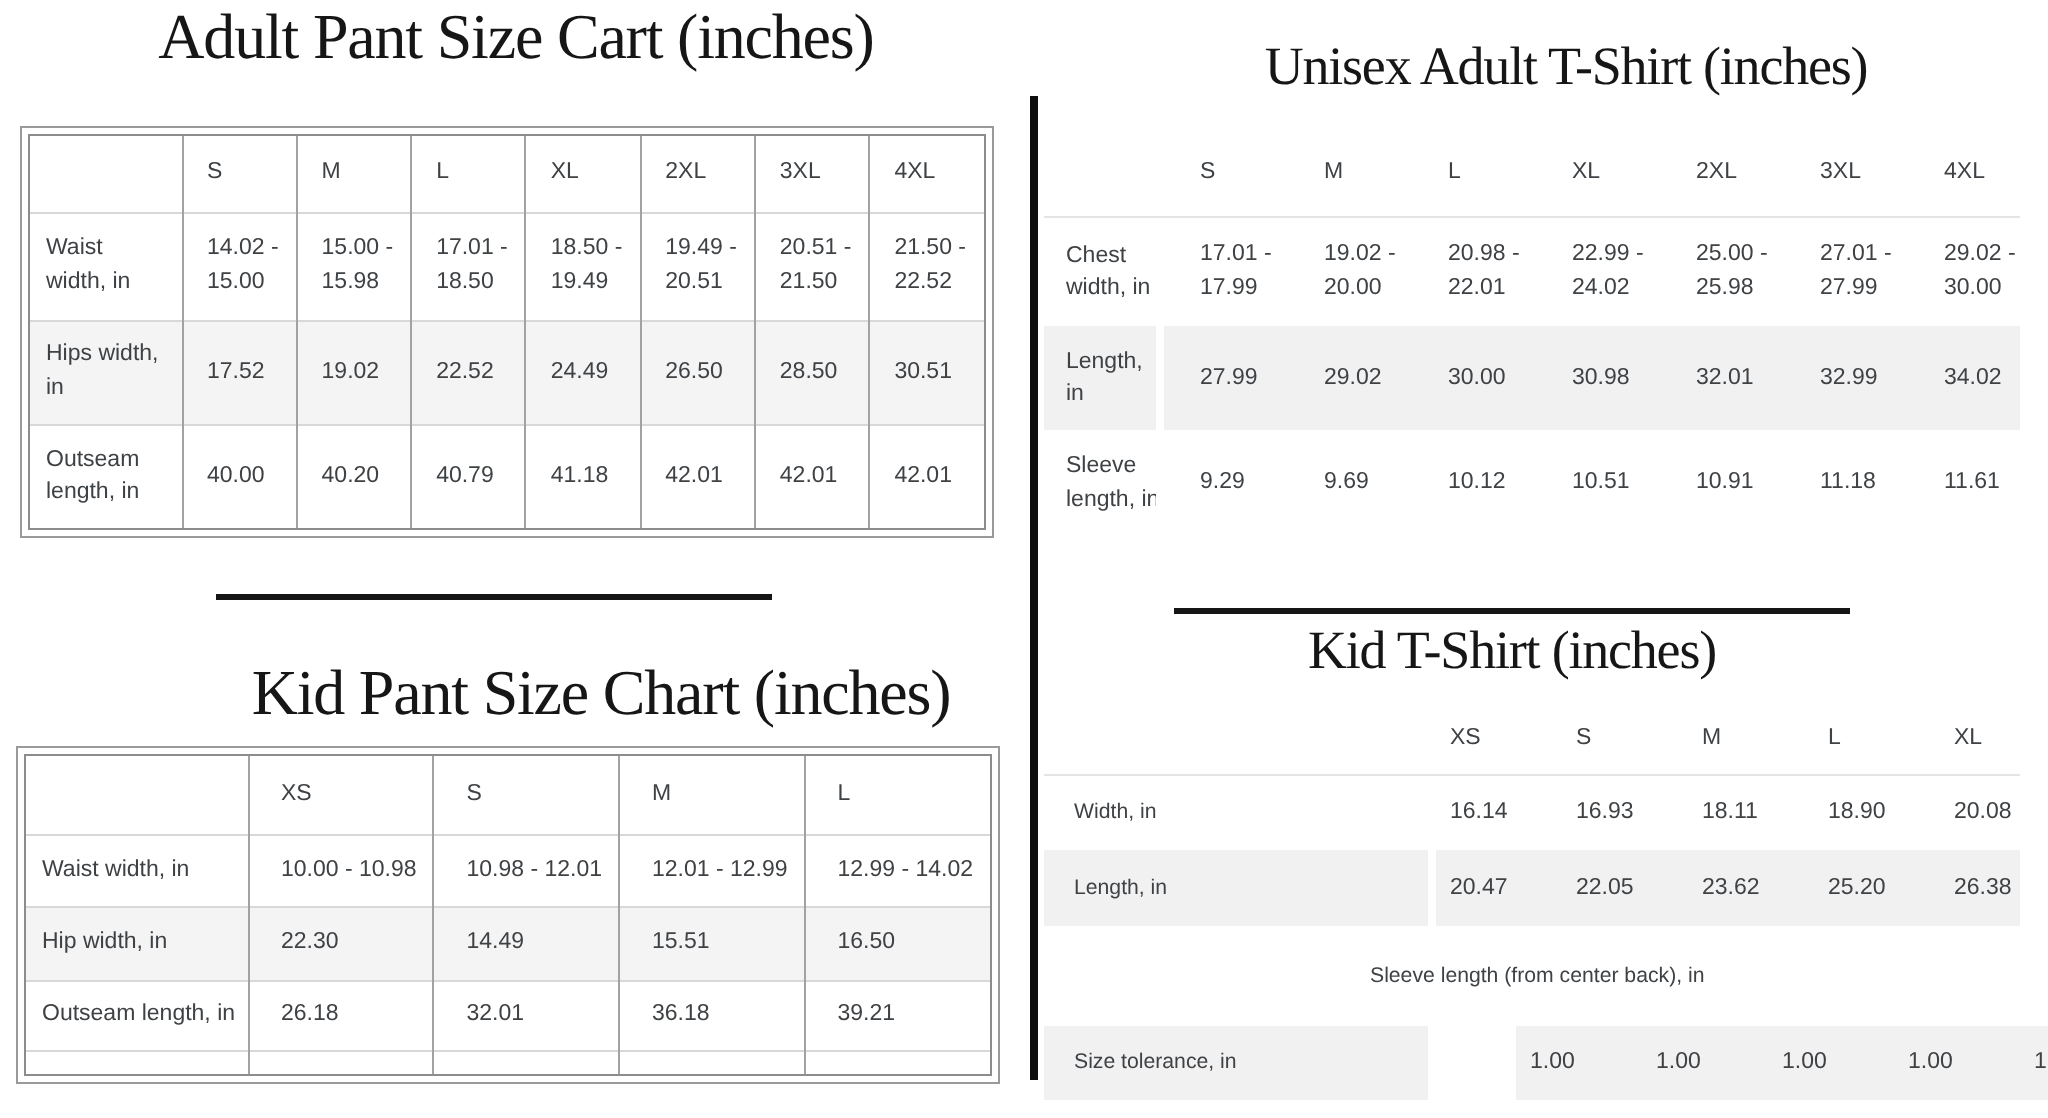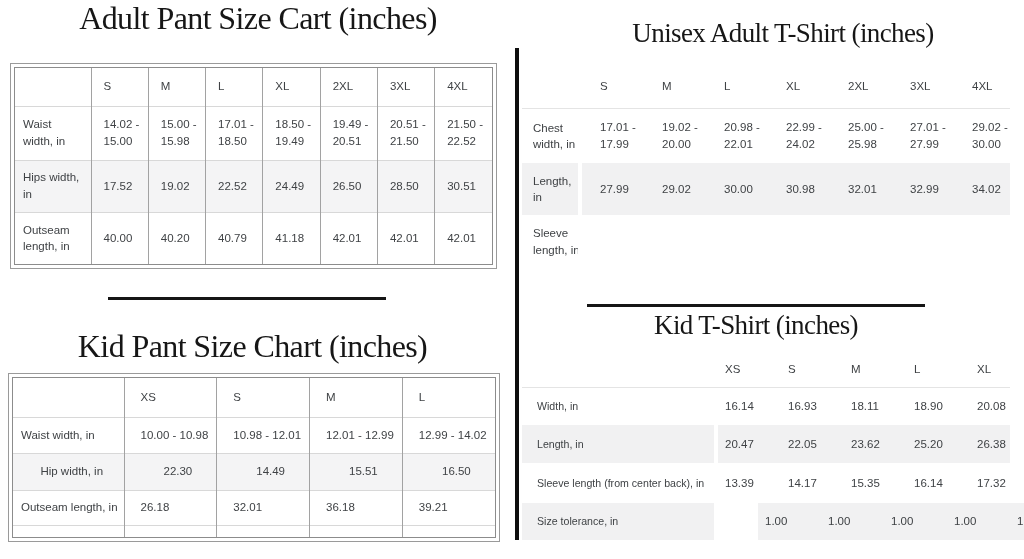--- a/index.html
+++ b/index.html
@@ -122,21 +122,21 @@
           <td class="val">42.01</td>
           <td class="val">42.01</td>
         </tr>
       </tbody>
         </table>
     </div>
   </div>
 
   <div class="hrule" style="left:108px;top:297px;width:278px;height:3px;"></div>
 
-  <div class="title md" style="left:0;top:328px;width:505px;">Kid Pant Size Chart (inches)</div>
+  <div class="title md" style="left:0;top:328px;width:505px;padding-left:48px;">Kid Pant Size Chart (inches)</div>
 
   <div class="frame" style="left:8px;top:373px;width:492px;height:169px;">
     <div class="frame-in">
       <table class="grid kp">
         <colgroup>
             <col style="width:111px;">
             <col>
             <col>
             <col>
             <col>
@@ -149,21 +149,21 @@
           <td class="val">M</td>
           <td class="val">L</td>
         </tr>
         <tr style="height:36px;">
           <td class="lbl">Waist width, in</td>
           <td class="val">10.00 - 10.98</td>
           <td class="val">10.98 - 12.01</td>
           <td class="val">12.01 - 12.99</td>
           <td class="val">12.99 - 14.02</td>
         </tr>
-        <tr style="height:37px;text-align:center;" class="stripeL">
+        <tr style="height:37px;" class="stripeL">
           <td class="lbl">Hip width, in</td>
           <td class="val">22.30</td>
           <td class="val">14.49</td>
           <td class="val">15.51</td>
           <td class="val">16.50</td>
         </tr>
         <tr style="height:35px;">
           <td class="lbl">Outseam length, in</td>
           <td class="val">26.18</td>
           <td class="val">32.01</td>
@@ -232,20 +232,29 @@
         <div class="cell">30.98</div>
         <div class="cell">32.01</div>
         <div class="cell">32.99</div>
         <div class="cell last">34.02</div>
       </div>
     </div>
     <div class="rrow" style="height:53px;">
       <div class="lbl">Sleeve
 length, in</div>
         <div class="band"></div>
+      <div class="data">
+        <div class="cell">9.29</div>
+        <div class="cell">9.69</div>
+        <div class="cell">10.12</div>
+        <div class="cell">10.51</div>
+        <div class="cell">10.91</div>
+        <div class="cell">11.18</div>
+        <div class="cell last">11.61</div>
+      </div>
     </div>
   </div>
 
   <div class="hrule" style="left:587px;top:304px;width:338px;height:3px;"></div>
 
   <div class="title lg" style="left:514px;top:310px;width:484px;">Kid T-Shirt (inches)</div>
 
   <div class="rt kt" style="left:522px;top:352px;width:488px;">
     <div class="rrow head" style="height:36px;">
       <div class="lbl"></div>
@@ -273,21 +282,21 @@
       <div class="lbl">Length, in</div>
         <div class="band"></div>
       <div class="data">
         <div class="cell">20.47</div>
         <div class="cell">22.05</div>
         <div class="cell">23.62</div>
         <div class="cell">25.20</div>
         <div class="cell last">26.38</div>
       </div>
     </div>
-    <div class="rrow" style="height:40px;">
+    <div class="rrow" style="height:50px;flex-direction:column;">
       <div class="lbl">Sleeve length (from center back), in</div>
         <div class="band"></div>
       <div class="data">
         <div class="cell">13.39</div>
         <div class="cell">14.17</div>
         <div class="cell">15.35</div>
         <div class="cell">16.14</div>
         <div class="cell last">17.32</div>
       </div>
     </div>

